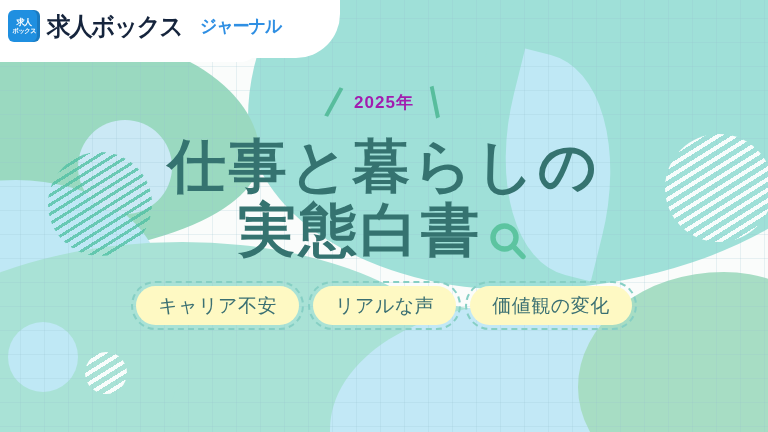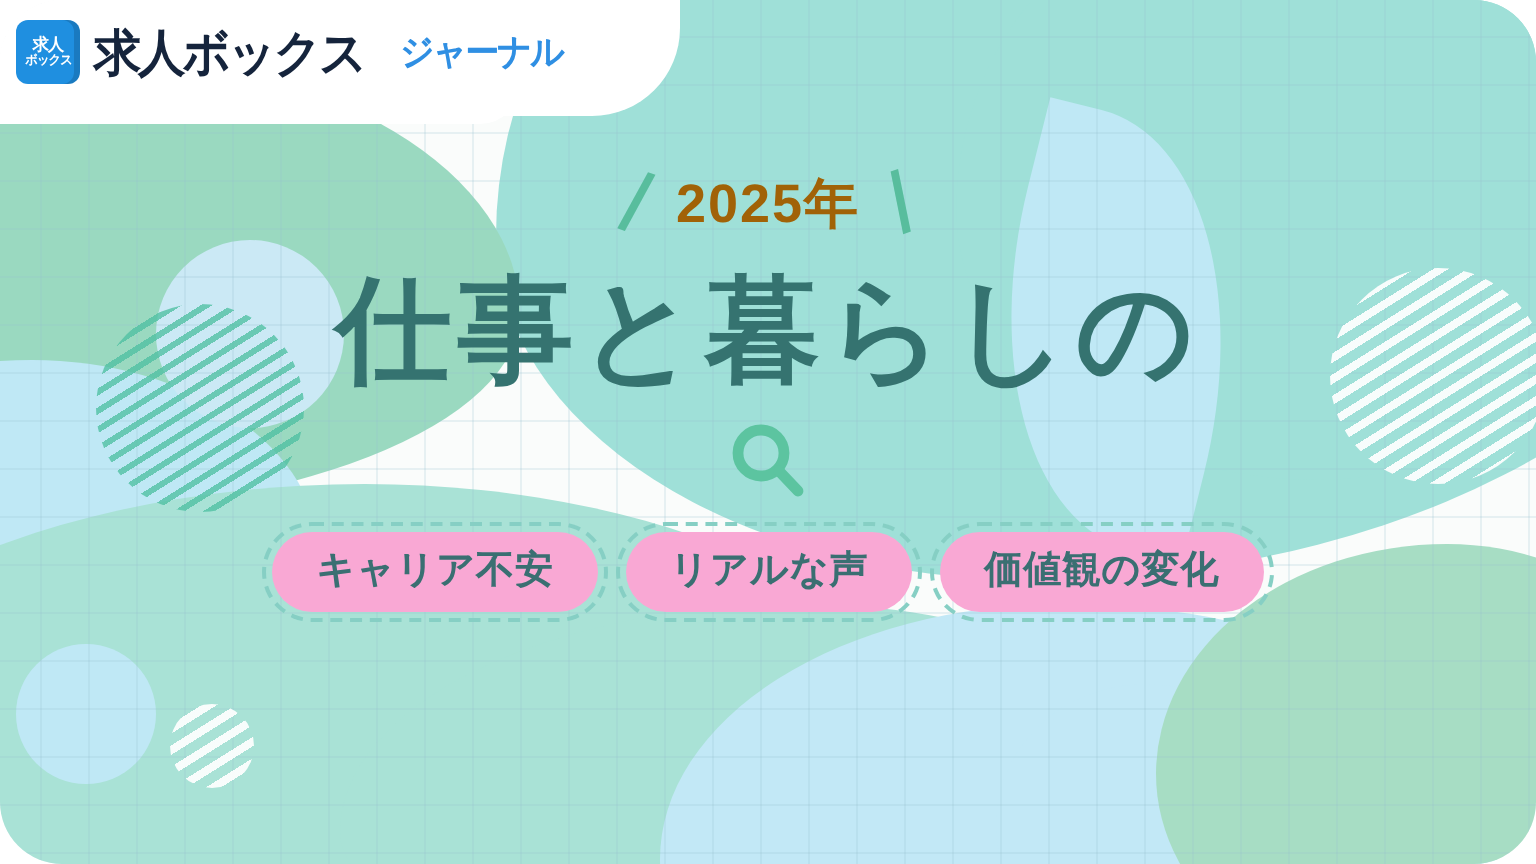--- a/index.html
+++ b/index.html
@@ -7,21 +7,20 @@
     padding: 0;
     background: #ffffff;
   }
   #canvas {
     position: relative;
     width: 768px;
     height: 432px;
     overflow: hidden;
     background: #ffffff;
     font-family: "Liberation Sans", "DejaVu Sans", sans-serif;
-    border-radius: 31px;
   }
 
   
   .bg-base {
     position: absolute;
     inset: 0;
     background: #fafcfb;
   }
   .bg-grid {
     position: absolute;
@@ -264,23 +263,23 @@
   .slash {
     color: #58bd9d;
     font-size: 34px;
     font-weight: 700;
     line-height: 1;
     display: block;
   }
   .slash-l { transform: rotate(20deg) scaleY(1.25); }
   .slash-r { transform: rotate(-20deg) scaleY(1.25); }
   .year-text {
-    font-size: 27px;
+    font-size: 17px;
     font-weight: 900;
-    color: #a16207;
+    color: #a21caf;
     letter-spacing: 1px;
   }
 
   .title-block {
     margin-top: 14px;
     text-align: center;
     color: #357370;
   }
   .title-line {
     font-size: 58px;
@@ -303,25 +302,25 @@
     top: 4px;
   }
 
   .tag-row {
     margin-top: 24px;
     display: flex;
     gap: 14px;
   }
   .tag {
     position: relative;
-    background: #f9a8d4;
+    background: #fef9c3;
     border-radius: 999px;
     padding: 9px 22px;
     font-size: 19px;
-    font-weight: 700;
+    font-weight: 400;
     color: #3a6f72;
     letter-spacing: 0.5px;
     line-height: 1.15;
     white-space: nowrap;
   }
   .tag::after {
     content: "";
     position: absolute;
     inset: -5px;
     border: 2px dashed #86cfc4;
@@ -371,20 +370,21 @@
 
     <div class="year-row">
       <span class="slash slash-l">/</span>
       <span class="year-text">2025年</span>
       <span class="slash slash-r">/</span>
     </div>
 
     <div class="title-block">
       <div class="title-line">仕事と暮らしの</div>
       <div class="title-line title-line-2">
+        <span>実態白書</span>
         <span class="mag-icon">
           <svg viewBox="0 0 44 44" width="44" height="44" aria-hidden="true">
             <circle cx="18.5" cy="17.5" r="11.5" fill="none" stroke="#5cc4a0" stroke-width="5.4"></circle>
             <line x1="27.5" y1="26.5" x2="37" y2="36.5" stroke="#5cc4a0" stroke-width="5.4" stroke-linecap="round"></line>
           </svg>
         </span>
       </div>
     </div>
 
     <div class="tag-row">

